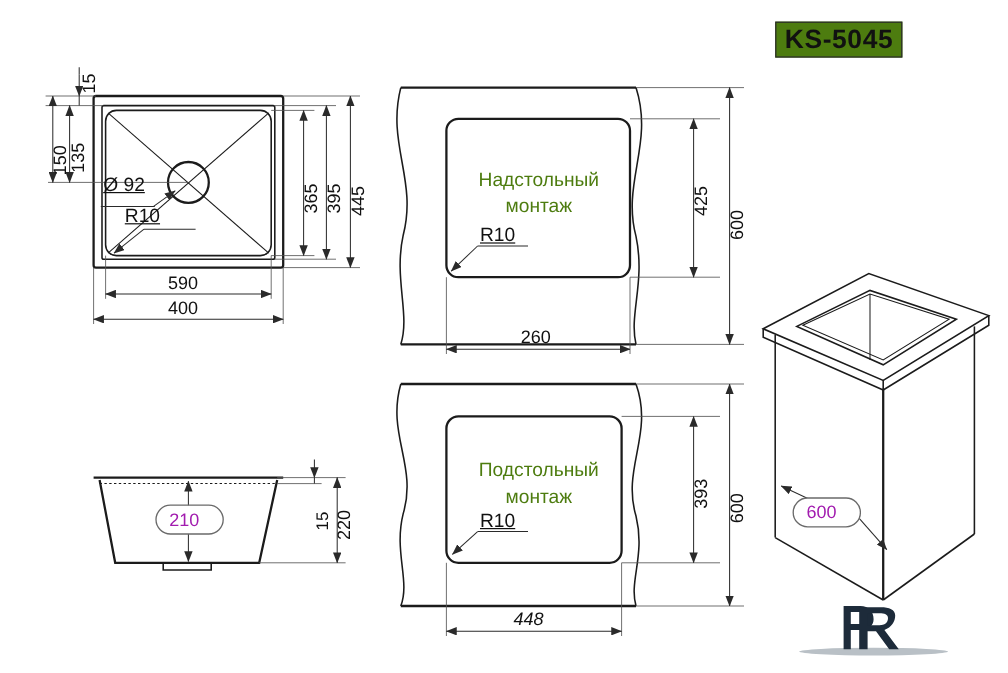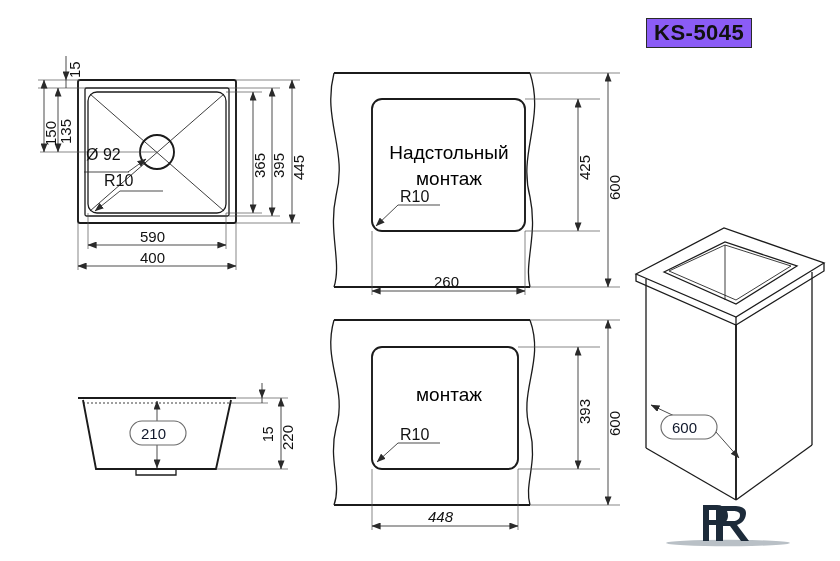--- a/index.html
+++ b/index.html
@@ -24,42 +24,42 @@
     position: absolute;
     left: 646px;
     top: 18px;
     border: 1.4px solid #2a2a2a;
     padding: 2px 7px 3px 7px;
     font-size: 22px;
     font-weight: bold;
     letter-spacing: 0.5px;
     color: #111;
     line-height: 1.05;
-    background: #8b5cf6;
+    background: #4d7c0f;
   }
   .dim, .note, .mount-label {
     position: absolute;
     color: #111;
     white-space: nowrap;
     font-family: "Liberation Sans", sans-serif;
   }
   .dim { font-size: 15px; }
   .dim.small { font-size: 14px; }
   .rot { transform-origin: 0 0; transform: rotate(-90deg); }
   .mount-label {
-    font-size: 19px;
+    font-size: 16px;
     text-align: center;
     line-height: 1.35;
-    color: #000000;
-  }
-  .note { font-size: 16px; }
+    color: #4d7c0f;
+  }
+  .note { font-size: 16px; text-decoration: underline; }
   .pill-text {
     position: absolute;
     font-size: 15px;
-    color: #0f172a;
+    color: #a21caf;
   }
   svg { display: block; }
   .ln { stroke: #1b1b1b; fill: none; }
   .thick { stroke-width: 1.9; }
   .med { stroke-width: 1.3; }
   .thin { stroke-width: 0.85; }
   .dimln { stroke: #2a2a2a; stroke-width: 0.85; fill: none; }
   .extln { stroke: #555; stroke-width: 0.7; fill: none; }
   .arrowfill { fill: #2a2a2a; }
   .pill { fill: #ffffff; stroke: #6a6a6a; stroke-width: 1.1; }
@@ -267,20 +267,21 @@
   <div class="mount-label" style="left:388px; top:140px; width:122px;">
     <div>Надстольный</div>
     <div>монтаж</div>
   </div>
   <div class="note" style="left:400px; top:188px;">R10</div>
   <div class="dim rot" style="left:576px; top:180px;">425</div>
   <div class="dim rot" style="left:606px; top:200px;">600</div>
   <div class="dim" style="left:434px; top:273px;">260</div>
 
   <div class="mount-label" style="left:388px; top:382px; width:122px;">
+    <div>Подстольный</div>
     <div>монтаж</div>
   </div>
   <div class="note" style="left:400px; top:426px;">R10</div>
   <div class="dim rot" style="left:576px; top:424px;">393</div>
   <div class="dim rot" style="left:606px; top:436px;">600</div>
   <div class="dim" style="left:428px; top:508px;font-style:italic;">448</div>
 
   <div class="pill-text" style="left:672px; top:419px;">600</div>
 
 </div>

